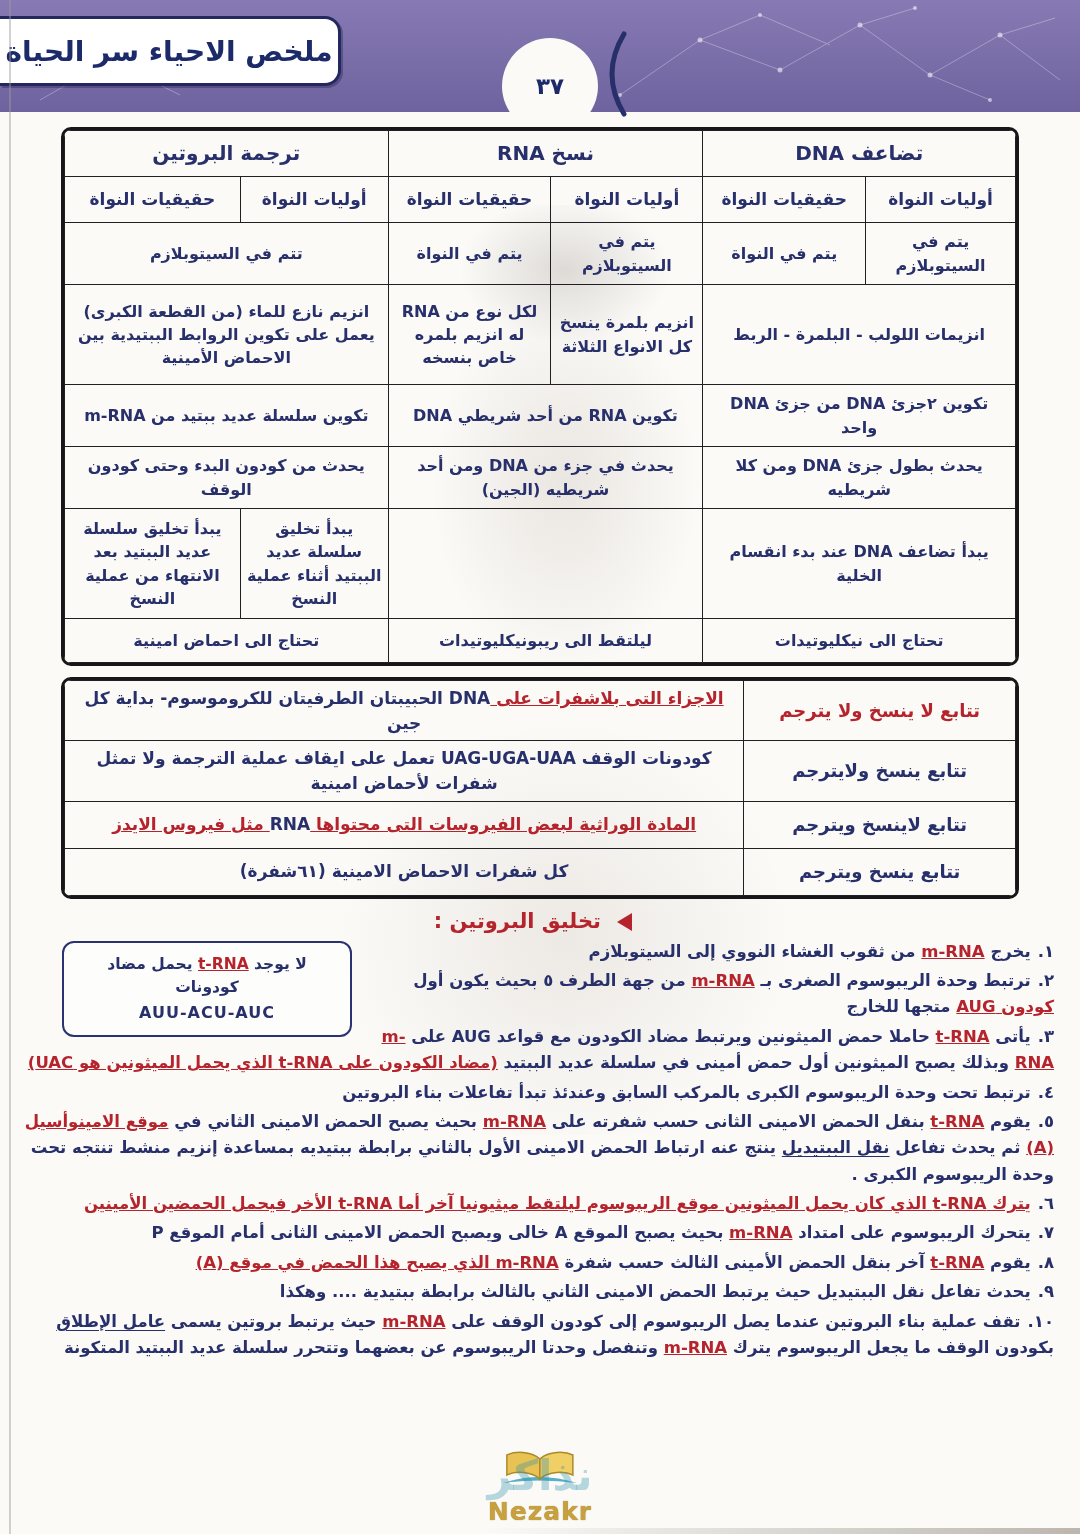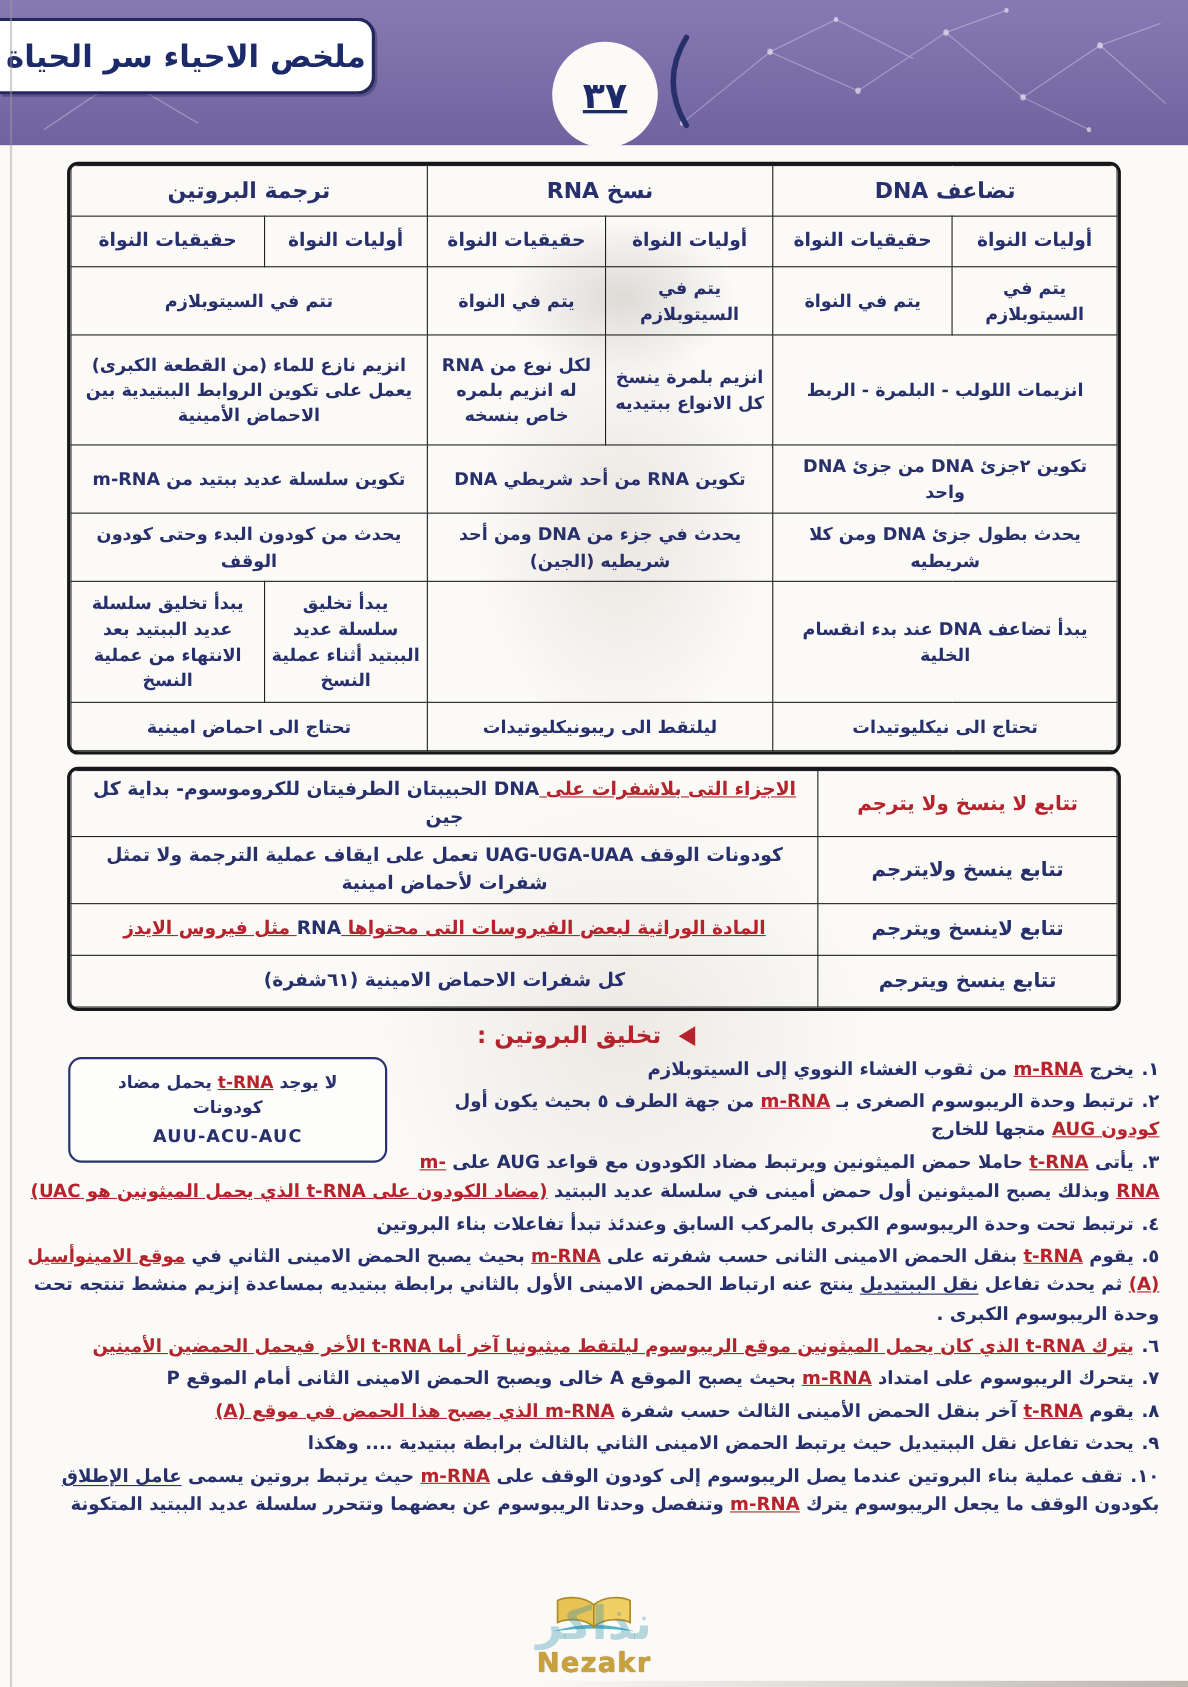--- a/index.html
+++ b/index.html
@@ -16,33 +16,33 @@
 
   
   .photo-ghost{position:absolute;top:205px;left:255px;width:620px;height:930px;z-index:0;pointer-events:none;
     background:
       radial-gradient(ellipse 150px 105px at 50% 7%, rgba(105,92,85,.20), rgba(105,92,85,0) 70%),
       radial-gradient(ellipse 185px 265px at 50% 30%, rgba(150,130,118,.17), rgba(150,130,118,0) 72%),
       radial-gradient(ellipse 300px 290px at 50% 79%, rgba(150,130,118,.14), rgba(150,130,118,0) 75%);
   }
 
   
-  .top-banner{position:relative;height:132px;background:linear-gradient(#877ab4,#6f639f);z-index:1;}
+  .top-banner{position:relative;height:112px;background:linear-gradient(#877ab4,#6f639f);z-index:1;}
   .net{position:absolute;inset:0;width:100%;height:100%;}
   .title-box{
     position:absolute;left:0;top:16px;width:338px;height:64px;background:#ffffff;
     border:3px solid #23295f;border-left:none;border-radius:0 16px 16px 0;
     display:flex;align-items:center;justify-content:center;box-shadow:2px 2px 0 rgba(30,30,70,.35);
   }
   .title-box span{font-size:28px;color:#1c2a6a;white-space:nowrap;}
   .page-num-circle{
     position:absolute;left:502px;top:38px;width:96px;height:96px;border-radius:50%;
     background:#fbfaf7;display:flex;align-items:center;justify-content:center;
   }
-  .page-num-circle span{font-size:33px;color:#1c2a6a;text-decoration:underline;}
+  .page-num-circle span{font-size:23px;color:#1c2a6a;}
   .arc{position:absolute;left:598px;top:28px;}
 
   
   .table-wrap{width:952px;margin:15px auto 0;border:3px solid #17171a;border-radius:10px;overflow:hidden;position:relative;z-index:1;}
   table{width:100%;border-collapse:collapse;direction:rtl;}
   td{border:1.5px solid #202024;color:var(--navy);text-align:center;vertical-align:middle;
      padding:3px 6px;font-size:16px;line-height:1.45;}
   td.g{font-size:20px;}
   td.s{font-size:17px;}
   tr.r-head{height:46px;} tr.r-sub{height:46px;} tr.r-loc{height:62px;} tr.r-enz{height:100px;}
@@ -144,21 +144,21 @@
   </tr>
   <tr class="r-loc">
     <td>يتم في السيتوبلازم</td>
     <td>يتم في النواة</td>
     <td>يتم في السيتوبلازم</td>
     <td>يتم في النواة</td>
     <td colspan="2">تتم في السيتوبلازم</td>
   </tr>
   <tr class="r-enz">
     <td colspan="2">انزيمات اللولب - البلمرة - الربط</td>
-    <td>انزيم بلمرة ينسخ كل الانواع ببتيديه</td>
+    <td>انزيم بلمرة ينسخ كل الانواع الثلاثة</td>
     <td>لكل نوع من RNA له انزيم بلمره خاص بنسخه</td>
     <td colspan="2">انزيم نازع للماء (من القطعة الكبرى) يعمل على تكوين الروابط الببتيدية بين الاحماض الأمينية</td>
   </tr>
   <tr class="r-pro">
     <td colspan="2">تكوين ٢جزئ DNA من جزئ DNA واحد</td>
     <td colspan="2">تكوين RNA من أحد شريطي DNA</td>
     <td colspan="2">تكوين سلسلة عديد ببتيد من m-RNA</td>
   </tr>
   <tr class="r-ext">
     <td colspan="2">يحدث بطول جزئ DNA ومن كلا شريطيه</td>

